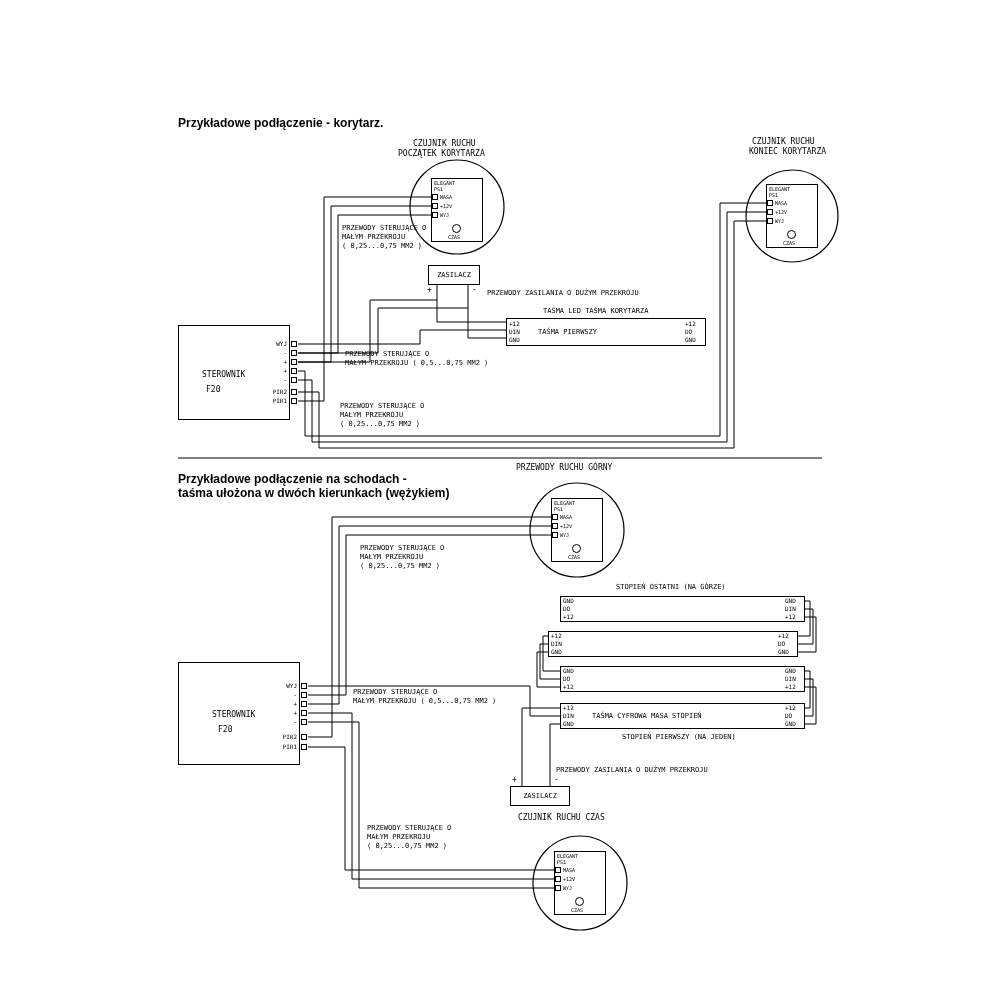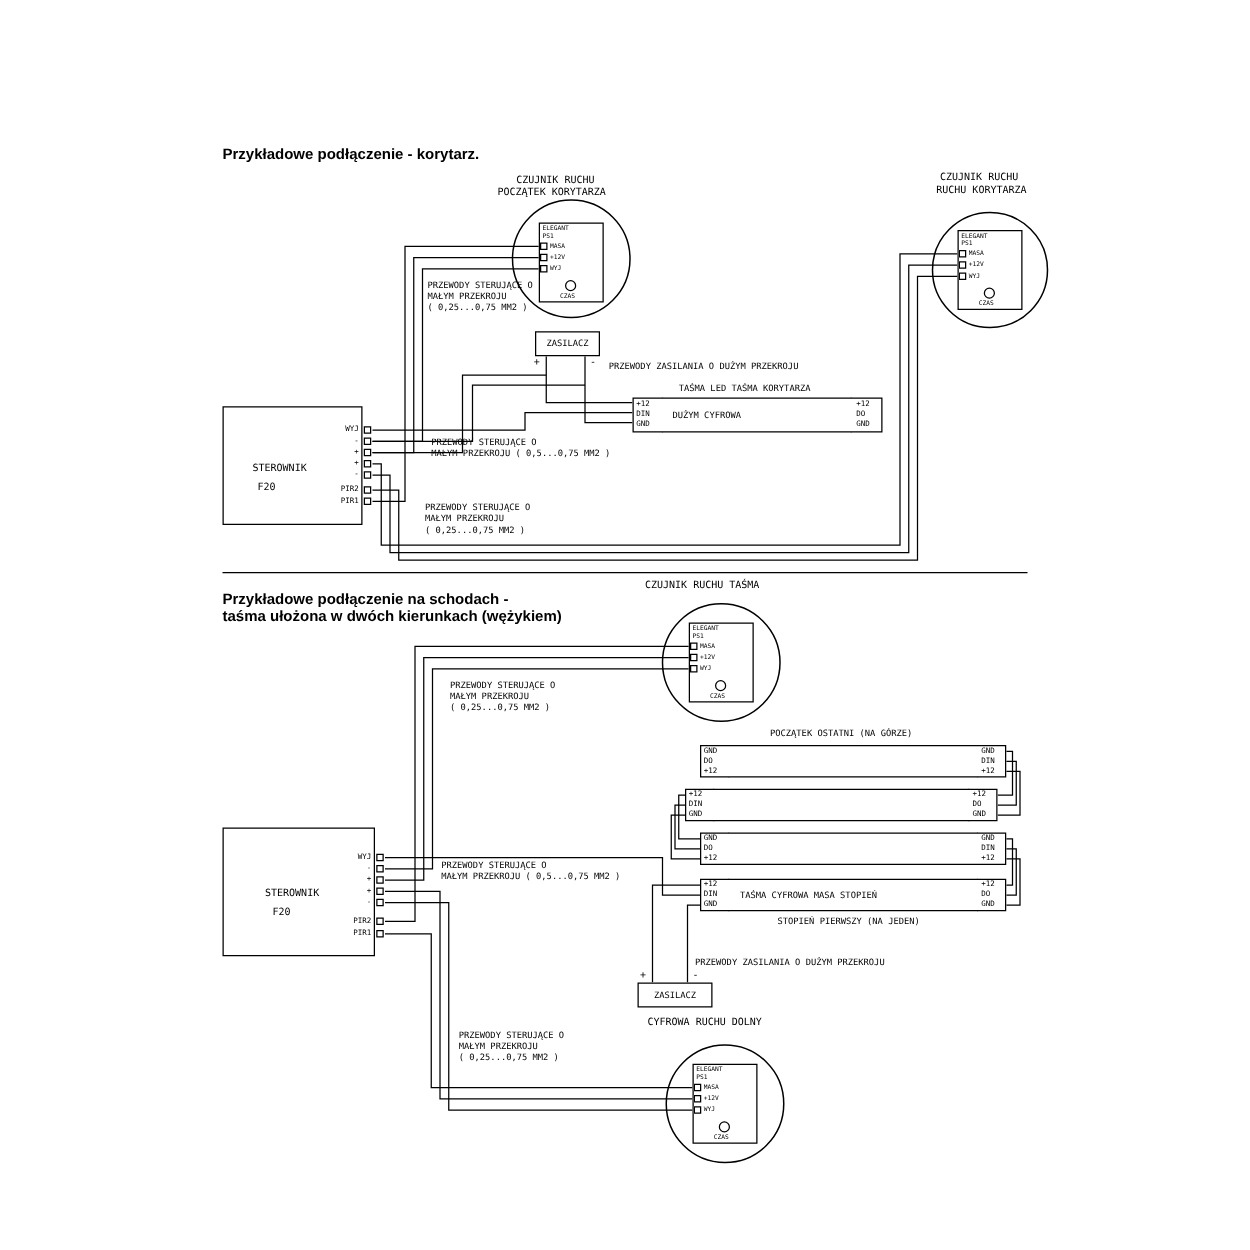--- a/index.html
+++ b/index.html
@@ -100,21 +100,21 @@
       <polygon points="754,712 765,716 754,720"></polygon>
     </g>
   </svg>
 
   <div class="ttl" style="left:178px;top:116px">Przykładowe podłączenie - korytarz.</div>
 
   <div class="t8" style="left:413px;top:139px">CZUJNIK RUCHU</div>
   <div class="t8" style="left:398px;top:149px">POCZĄTEK KORYTARZA</div>
 
   <div class="t8" style="left:752px;top:137px">CZUJNIK RUCHU</div>
-  <div class="t8" style="left:749px;top:147px">RUCHU KORYTARZA</div>
+  <div class="t8" style="left:749px;top:147px">KONIEC KORYTARZA</div>
 
   <div class="t" style="left:342px;top:224px">PRZEWODY STERUJĄCE O</div>
   <div class="t" style="left:342px;top:233px">MAŁYM PRZEKROJU</div>
   <div class="t" style="left:342px;top:242px">( 0,25...0,75 MM2 )</div>
 
   <div class="box" style="left:428px;top:265px;width:52px;height:20px"></div>
   <div class="t ctr" style="left:428px;top:271px;width:52px">ZASILACZ</div>
   <div class="t8" style="left:427px;top:285px">+</div>
   <div class="t8" style="left:472px;top:285px">-</div>
   <div class="t" style="left:487px;top:289px">PRZEWODY ZASILANIA O DUŻYM PRZEKROJU</div>
@@ -124,21 +124,21 @@
   <div class="cell" style="left:509px;top:320px">
     <span>+12</span>
     <span>DIN</span>
     <span>GND</span>
   </div>
   <div class="cell" style="left:685px;top:320px">
     <span>+12</span>
     <span>DO</span>
     <span>GND</span>
   </div>
-  <div class="t" style="left:538px;top:328px">DUŻYM CYFROWA</div>
+  <div class="t" style="left:538px;top:328px">TAŚMA PIERWSZY</div>
 
   <div class="t" style="left:345px;top:350px">PRZEWODY STERUJĄCE O</div>
   <div class="t" style="left:345px;top:359px">MAŁYM PRZEKROJU ( 0,5...0,75 MM2 )</div>
 
   <div class="t" style="left:340px;top:402px">PRZEWODY STERUJĄCE O</div>
   <div class="t" style="left:340px;top:411px">MAŁYM PRZEKROJU</div>
   <div class="t" style="left:340px;top:420px">( 0,25...0,75 MM2 )</div>
 
   <div class="box" style="left:178px;top:325px;width:112px;height:95px"></div>
   <div class="t8" style="left:202px;top:370px">STEROWNIK</div>
@@ -178,27 +178,27 @@
   <div class="sq" style="left:767px;top:218px"></div>
   <div class="t5" style="left:775px;top:200px">MASA</div>
   <div class="t5" style="left:775px;top:209px">+12V</div>
   <div class="t5" style="left:775px;top:218px">WYJ</div>
   <div class="pot" style="left:787px;top:230px"></div>
   <div class="t5" style="left:783px;top:240px">CZAS</div>
 
   <div class="ttl" style="left:178px;top:472px">Przykładowe podłączenie na schodach -</div>
   <div class="ttl" style="left:178px;top:486px">taśma ułożona w dwóch kierunkach (wężykiem)</div>
 
-  <div class="t8" style="left:516px;top:463px">CZUJNIK RUCHU TAŚMA</div>
+  <div class="t8" style="left:516px;top:463px">PRZEWODY RUCHU GÓRNY</div>
 
   <div class="t" style="left:360px;top:544px">PRZEWODY STERUJĄCE O</div>
   <div class="t" style="left:360px;top:553px">MAŁYM PRZEKROJU</div>
   <div class="t" style="left:360px;top:562px">( 0,25...0,75 MM2 )</div>
 
-  <div class="t" style="left:616px;top:583px">POCZĄTEK OSTATNI (NA GÓRZE)</div>
+  <div class="t" style="left:616px;top:583px">STOPIEŃ OSTATNI (NA GÓRZE)</div>
 
   <div class="box" style="left:560px;top:596px;width:245px;height:26px"></div>
   <div class="cell" style="left:563px;top:597px">
     <span>GND</span>
     <span>DO</span>
     <span>+12</span>
   </div>
   <div class="cell" style="left:785px;top:597px">
     <span>GND</span>
     <span>DIN</span>
@@ -247,21 +247,21 @@
   <div class="t" style="left:353px;top:688px">PRZEWODY STERUJĄCE O</div>
   <div class="t" style="left:353px;top:697px">MAŁYM PRZEKROJU ( 0,5...0,75 MM2 )</div>
 
   <div class="t" style="left:556px;top:766px">PRZEWODY ZASILANIA O DUŻYM PRZEKROJU</div>
 
   <div class="box" style="left:510px;top:786px;width:60px;height:20px"></div>
   <div class="t ctr" style="left:510px;top:792px;width:60px">ZASILACZ</div>
   <div class="t8" style="left:512px;top:775px">+</div>
   <div class="t8" style="left:554px;top:775px">-</div>
 
-  <div class="t8" style="left:518px;top:813px">CYFROWA RUCHU DOLNY</div>
+  <div class="t8" style="left:518px;top:813px">CZUJNIK RUCHU CZAS</div>
 
   <div class="t" style="left:367px;top:824px">PRZEWODY STERUJĄCE O</div>
   <div class="t" style="left:367px;top:833px">MAŁYM PRZEKROJU</div>
   <div class="t" style="left:367px;top:842px">( 0,25...0,75 MM2 )</div>
 
   <div class="box" style="left:178px;top:662px;width:122px;height:103px"></div>
   <div class="t8" style="left:212px;top:710px">STEROWNIK</div>
   <div class="t8" style="left:218px;top:725px">F20</div>
   <div class="sq" style="left:301px;top:683px"></div>
   <div class="sq" style="left:301px;top:692px"></div>

